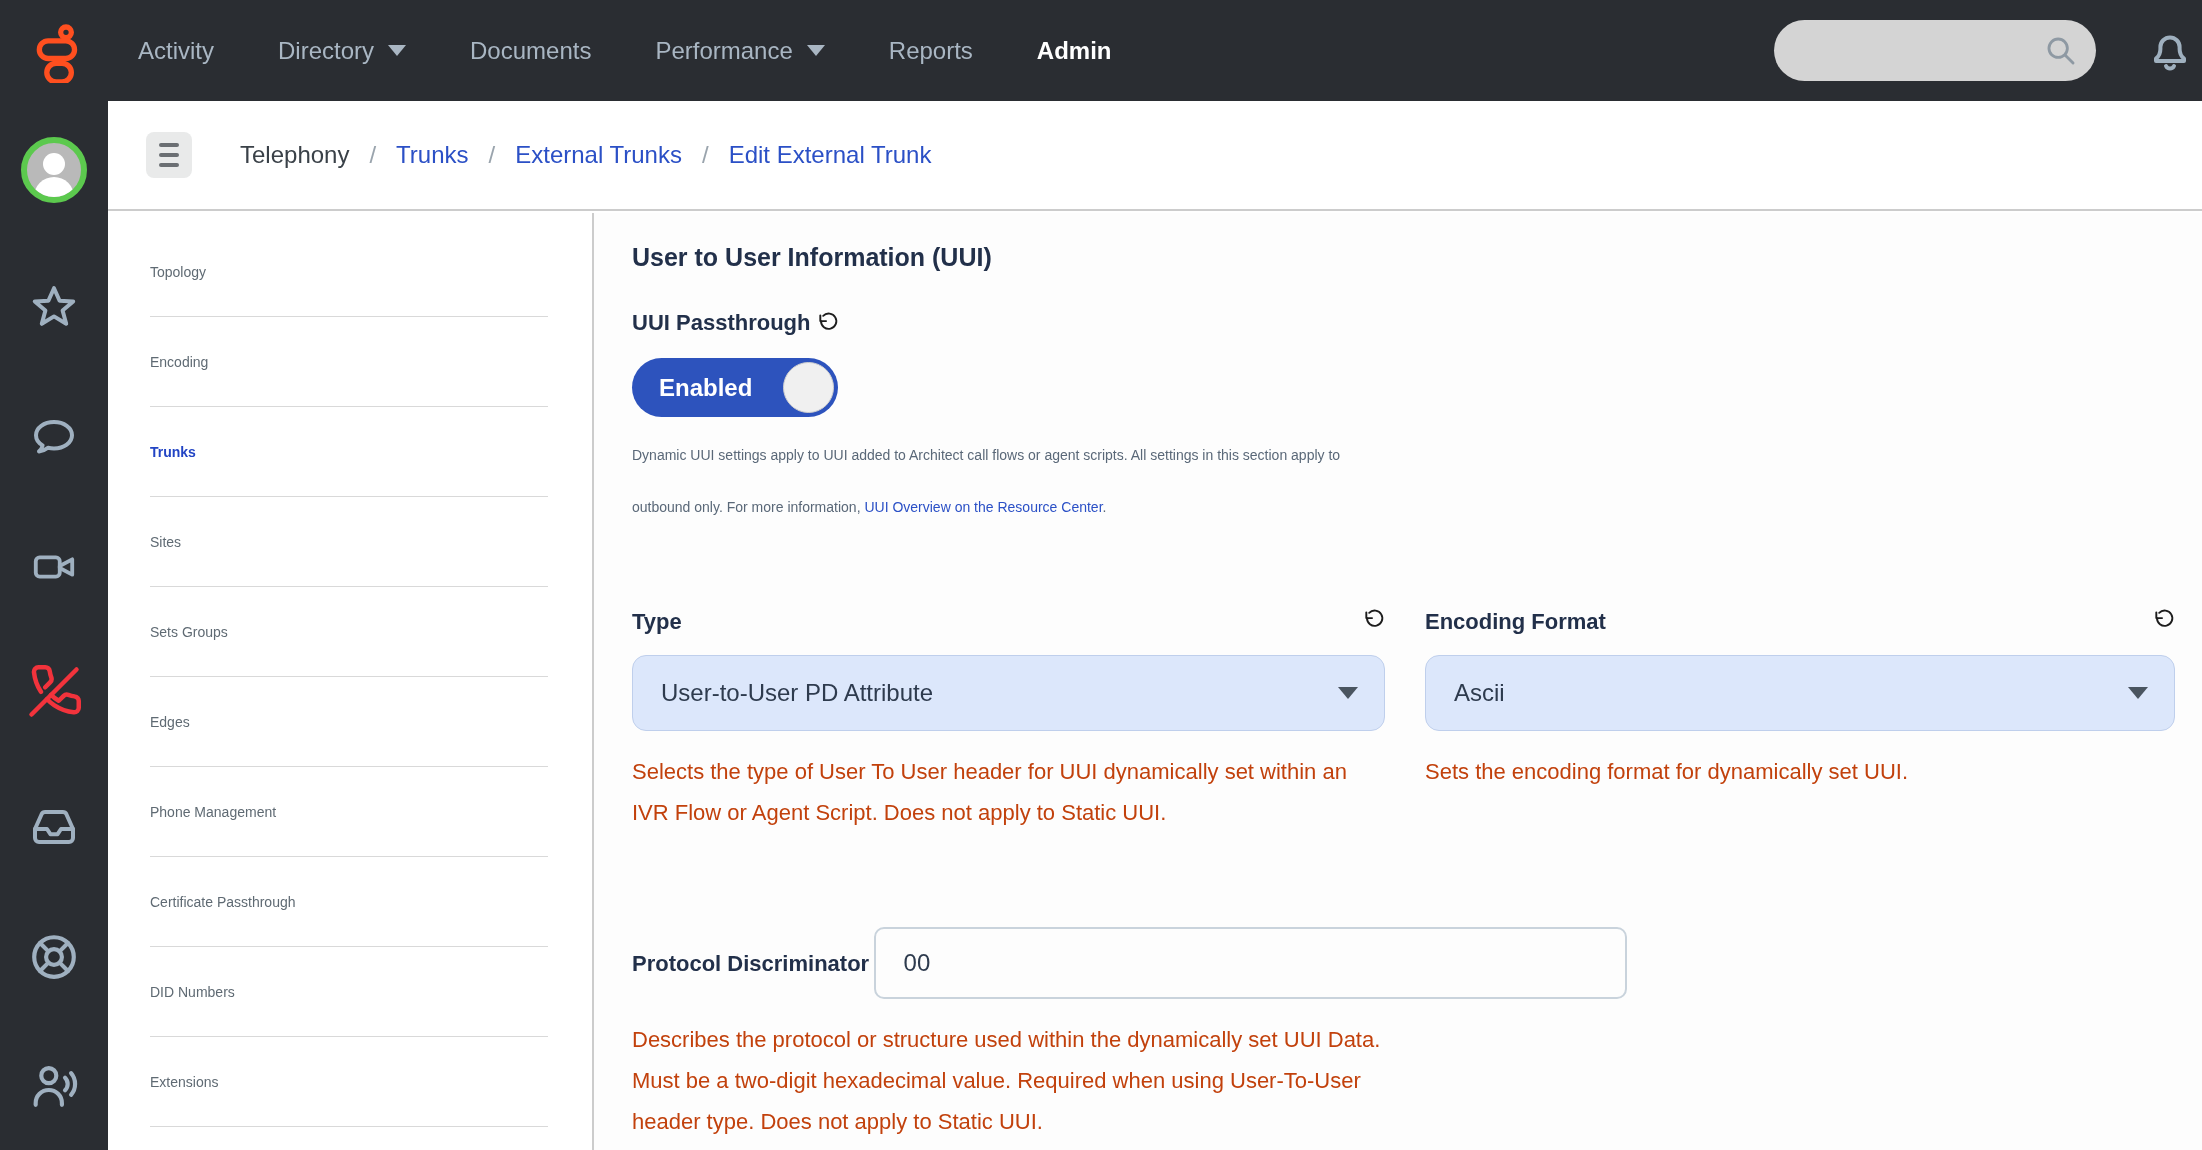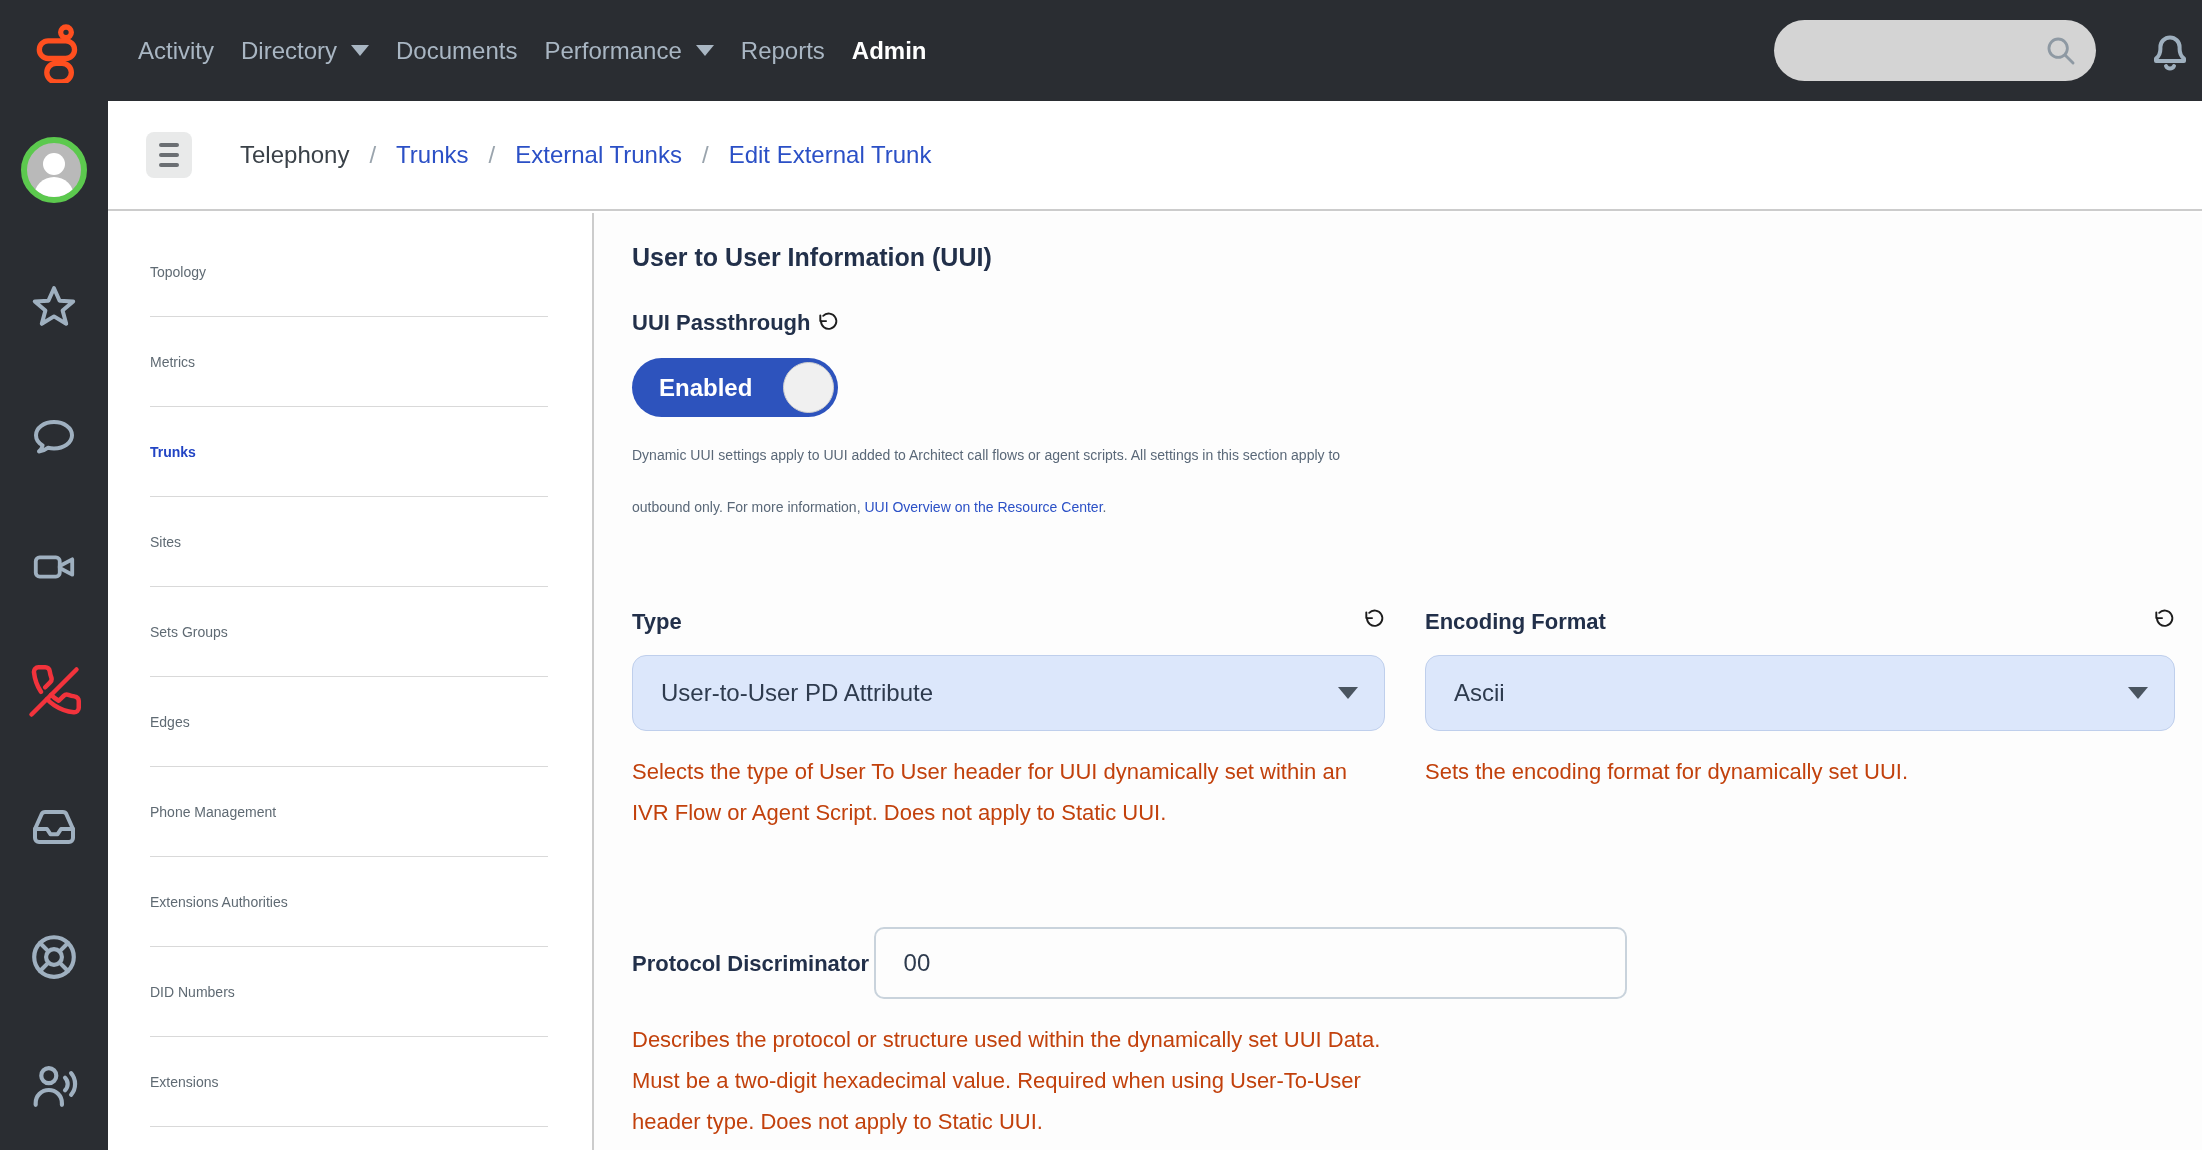--- a/index.html
+++ b/index.html
@@ -3,21 +3,21 @@
 <meta charset="utf-8">
 <style>
   * { box-sizing: border-box; margin: 0; padding: 0; }
   html,body { width:2202px; height:1150px; overflow:hidden;
     font-family:"Liberation Sans", sans-serif; background:#ffffff; }
 
   
   .topnav { position:absolute; left:0; top:0; width:2202px; height:101px;
     background:#2a2d32; display:flex; align-items:center; }
   .logo { width:64px; height:64px; margin-left:26px; flex:0 0 auto; }
-  .nav-items { display:flex; align-items:flex-start; margin-left:48px; gap:27px; }
+  .nav-items { display:flex; align-items:flex-start; margin-left:48px; gap:64px; }
   .nav-item { color:#a9b6c3; font-size:24px; display:flex; align-items:center;
     gap:14px; cursor:pointer; white-space:nowrap; }
   .nav-item.active { color:#ffffff; font-weight:bold; }
   .caret-down { width:0; height:0; border-left:9px solid transparent;
     border-right:9px solid transparent; border-top:11px solid #a9b6c3; }
   .nav-spacer { flex:1; }
   .search-pill { width:322px; height:61px; border-radius:31px; background:#d4d4d4;
     display:flex; align-items:center; padding:0 18px 0 26px; margin-right:50px; }
   .search-pill input { flex:1; border:none; outline:none; background:transparent;
     font-size:24px; color:#333; min-width:0; }
@@ -197,27 +197,27 @@
     <span class="crumb-link">Trunks</span>
     <span class="crumb-sep">/</span>
     <span class="crumb-link">External Trunks</span>
     <span class="crumb-sep">/</span>
     <span class="crumb-link">Edit External Trunk</span>
   </div>
 </div>
 
 <div class="sidebar">
   <div class="side-item">Topology</div>
-  <div class="side-item">Metrics</div>
+  <div class="side-item">Encoding</div>
   <div class="side-item active">Trunks</div>
   <div class="side-item">Sites</div>
   <div class="side-item">Sets Groups</div>
   <div class="side-item">Edges</div>
   <div class="side-item">Phone Management</div>
-  <div class="side-item">Extensions Authorities</div>
+  <div class="side-item">Certificate Passthrough</div>
   <div class="side-item">DID Numbers</div>
   <div class="side-item">Extensions</div>
 </div>
 <div class="vdivider"></div>
 
 <div class="content">
   <h1 class="section-title">User to User Information (UUI)</h1>
 
   <div class="pass-row">
     <span class="field-label">UUI Passthrough</span>

